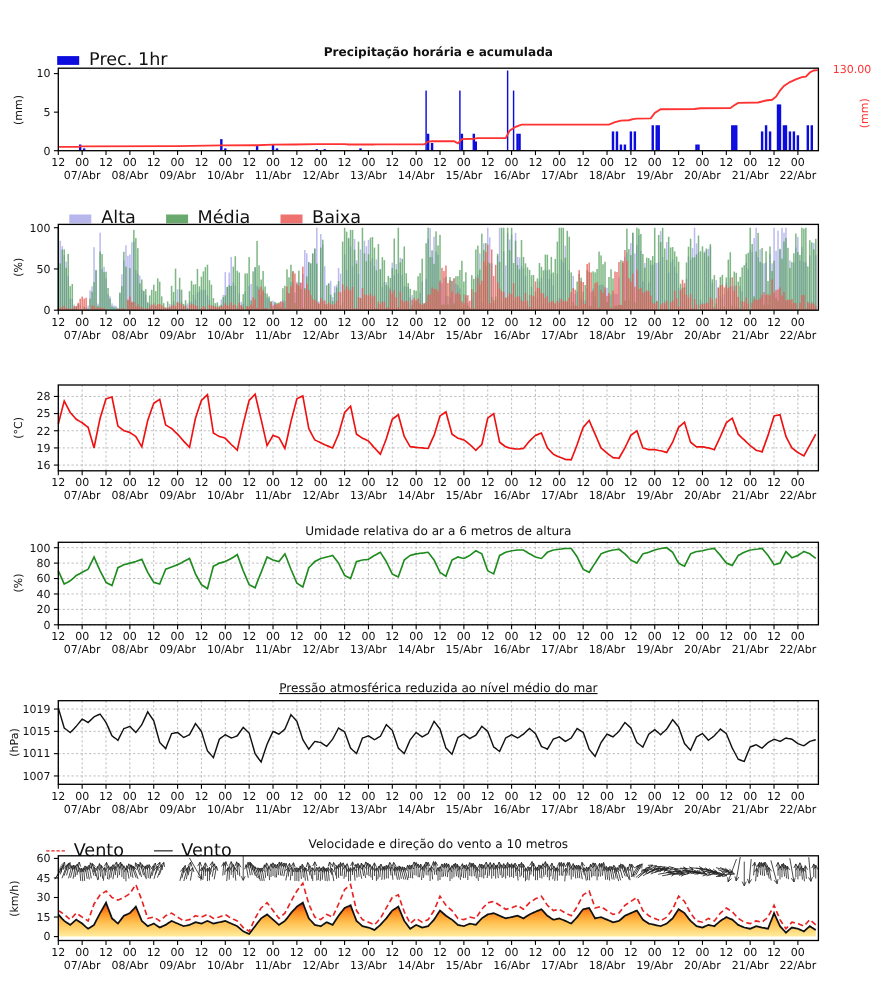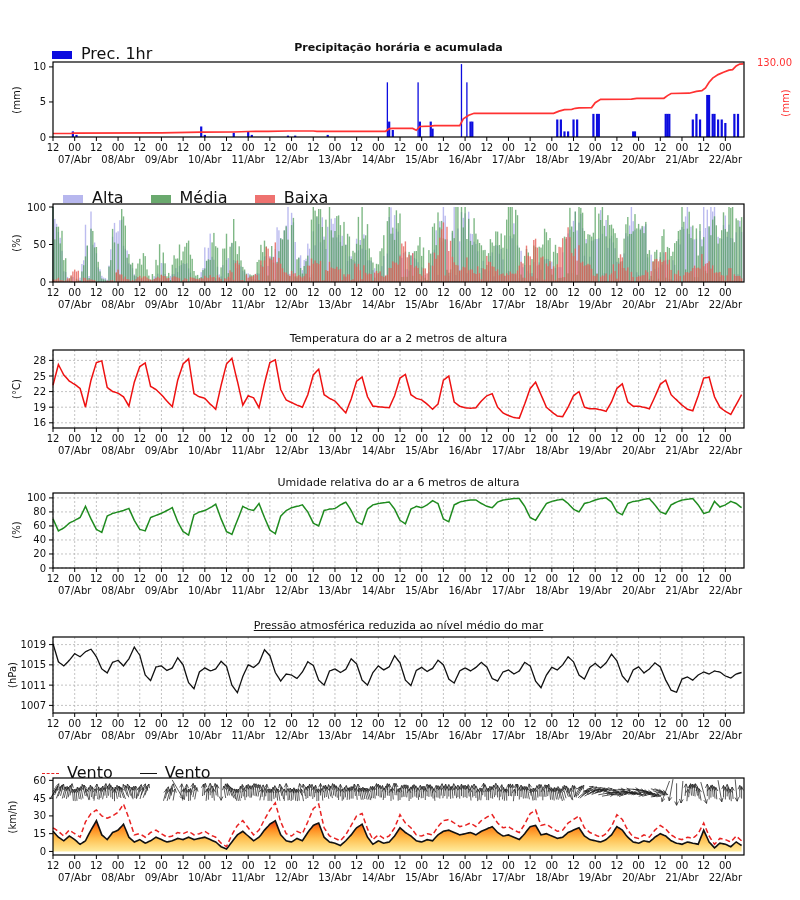--- a/index.html
+++ b/index.html
@@ -13,23 +13,23 @@
   .legend .item{margin-right:22px;margin-top:16px;}
   .legend .linesample{display:inline-block;width:17px;height:0;vertical-align:middle;margin-right:8px;}
   svg text{font-family:"DejaVu Sans",sans-serif;}
 </style>
 </head>
 <body>
 
 <div id="fig">
 
   <div class="abs panel-title" style="top:41px;font-weight:bold;">Precipitação horária e acumulada</div>
-  <div class="abs panel-title" style="top:332px;">Temperatura do ar a 2 metros de altura</div>
   <div class="abs panel-title" style="top:476px;">Umidade relativa do ar a 6 metros de altura</div>
   <div class="abs panel-title" style="top:619px;text-decoration:underline;">Pressão atmosférica reduzida ao nível médio do mar</div>
+  <div class="abs panel-title" style="top:761px;">Velocidade e direção do vento a 10 metros</div>
 
   <div class="abs legend" style="left:52px;top:44px;">
     <span class="sw" style="background:#0c0cdf;"></span><span>Prec. 1hr</span>
   </div>
 
   <div class="abs legend" style="left:63px;top:188px;">
     <span class="item"><span class="sw" style="background:#b7b7ee;"></span><span>Alta</span></span>
     <span class="item"><span class="sw" style="background:#6aa96e;"></span><span>Média</span></span>
     <span class="item"><span class="sw" style="background:#ee7270;"></span><span>Baixa</span></span>
   </div>

